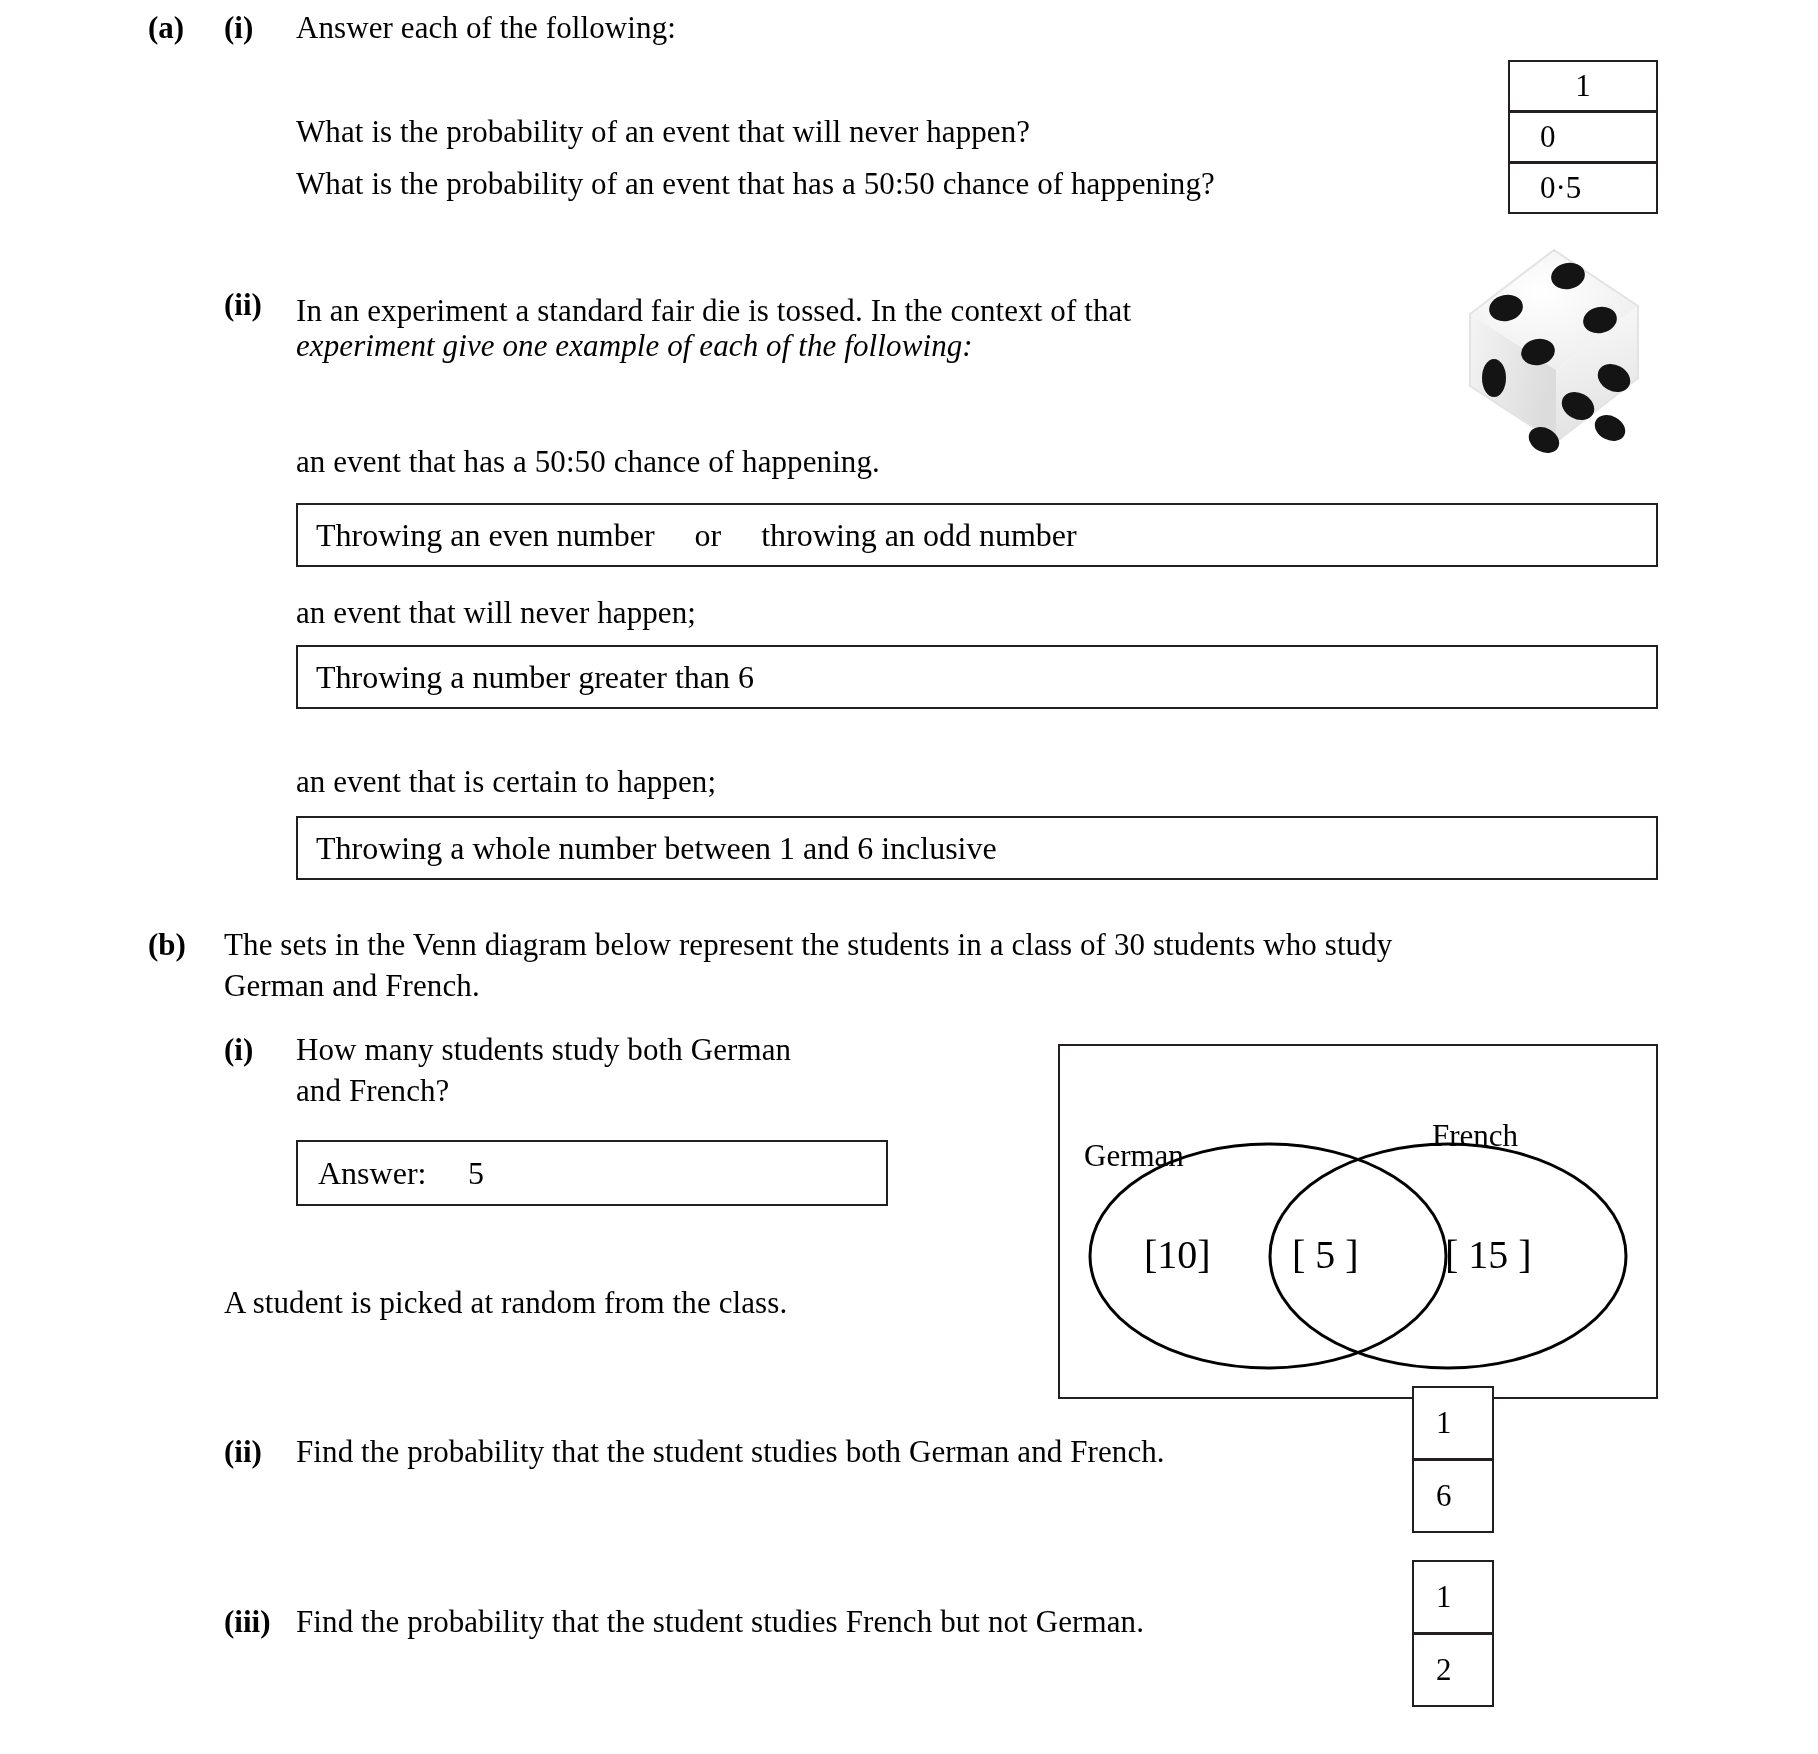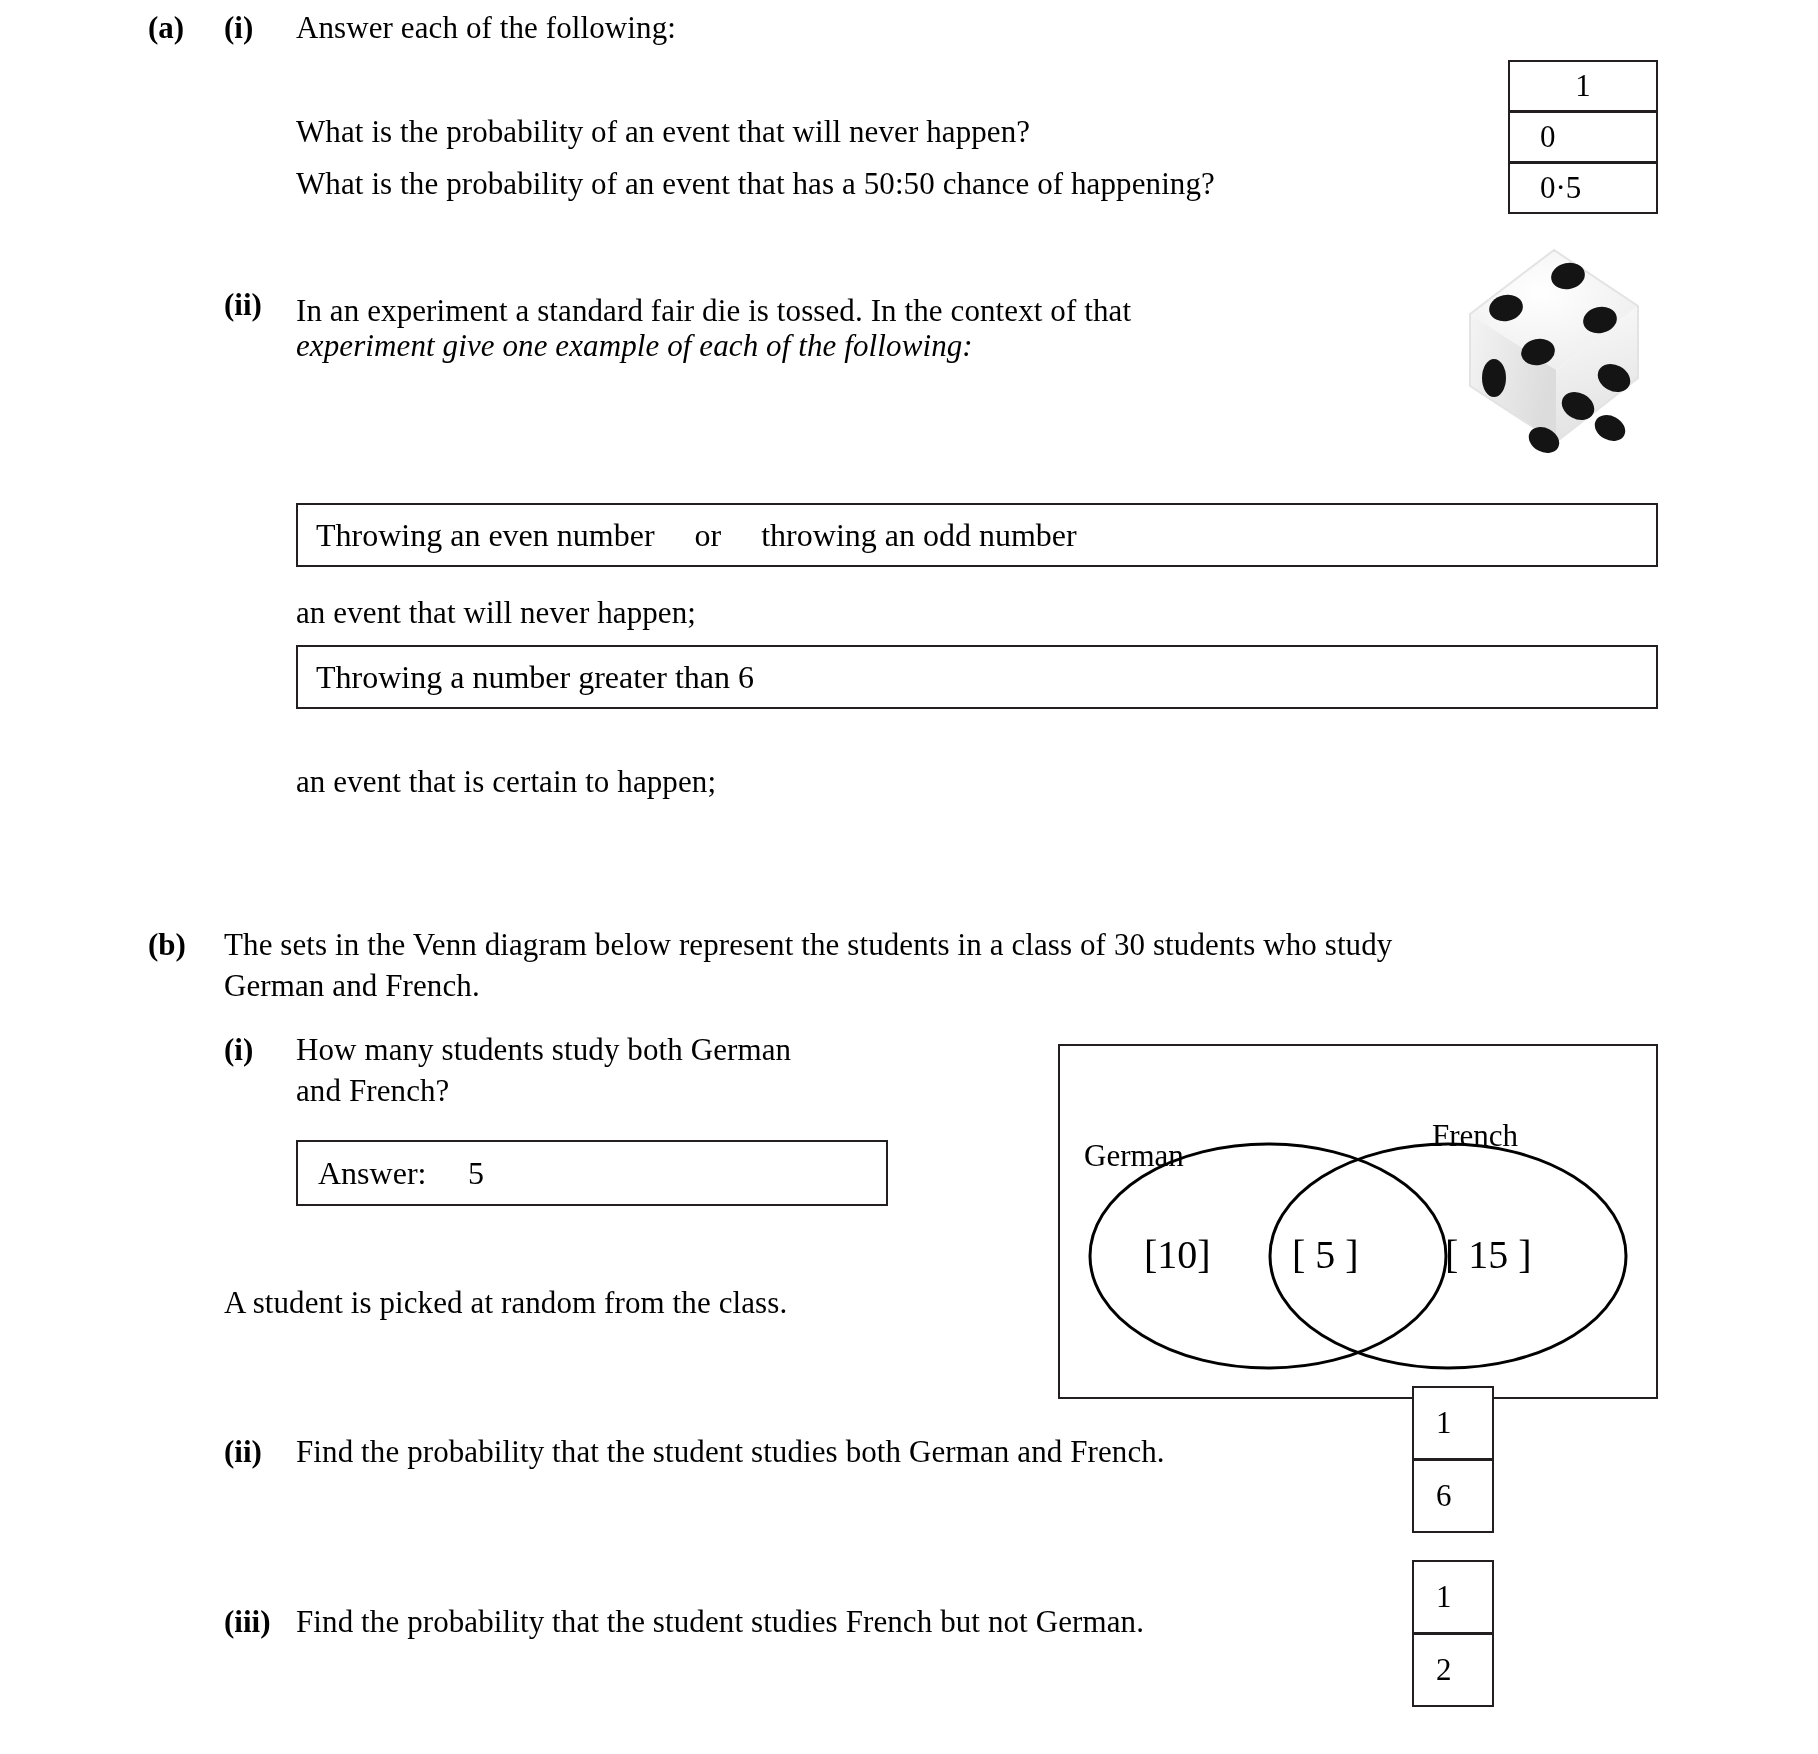--- a/index.html
+++ b/index.html
@@ -149,33 +149,37 @@
 
       <ellipse cx="62" cy="150" rx="12" ry="19" fill="#141414"></ellipse>
 
       <ellipse cx="146" cy="178" rx="17" ry="13" fill="#141414" transform="rotate(28 146 178)"></ellipse>
       <ellipse cx="182" cy="150" rx="17" ry="13" fill="#141414" transform="rotate(28 182 150)"></ellipse>
       <ellipse cx="178" cy="200" rx="16" ry="12" fill="#141414" transform="rotate(28 178 200)"></ellipse>
       <ellipse cx="112" cy="212" rx="16" ry="12" fill="#141414" transform="rotate(28 112 212)"></ellipse>
     </svg>
   </div>
 
+  <div class="t" style="left:296px; top:442px;">an event that has a 50:50 chance of happening.</div>
 
   <div class="abox" style="left:296px; top:503px; width:1362px; height:64px;">
     <span class="inner">Throwing an even number     or     throwing an odd number</span>
   </div>
 
   <div class="t" style="left:296px; top:593px;">an event that will never happen;</div>
 
   <div class="abox" style="left:296px; top:645px; width:1362px; height:64px;text-decoration:underline;">
     <span class="inner">Throwing a number greater than 6</span>
   </div>
 
   <div class="t" style="left:296px; top:762px;">an event that is certain to happen;</div>
 
+  <div class="abox" style="left:296px; top:816px; width:1362px; height:64px;">
+    <span class="inner">Throwing a whole number between 1 and 6 inclusive</span>
+  </div>
 
   <div class="lbl" style="left:148px; top:925px;">(b)</div>
 
   <div class="t" style="left:224px; top:925px;">The sets in the Venn diagram below represent the students in a class of 30 students who study</div>
 
   <div class="t" style="left:224px; top:966px;">German and French.</div>
 
   <div class="lbl" style="left:224px; top:1030px;">(i)</div>
 
   <div class="t" style="left:296px; top:1030px;">How many students study both German</div>

